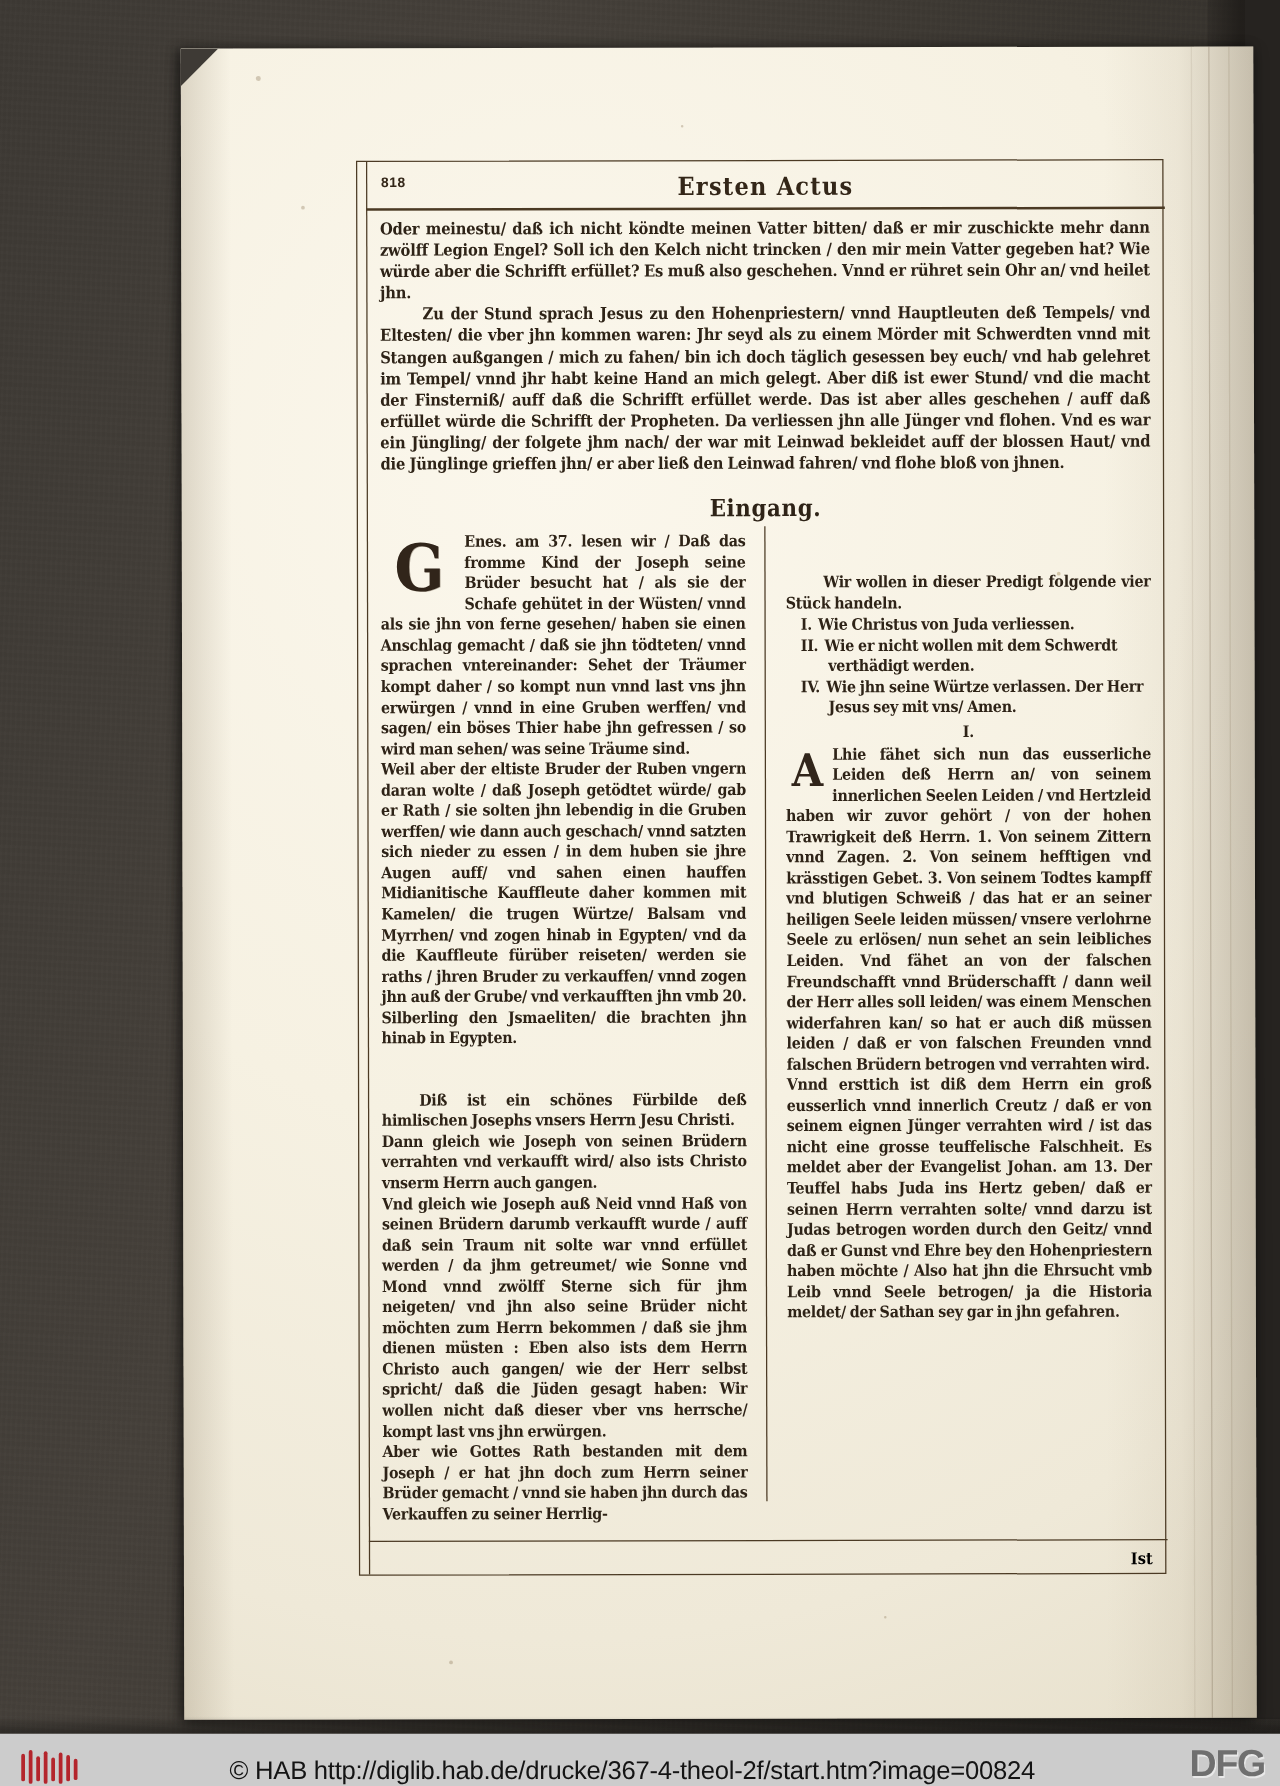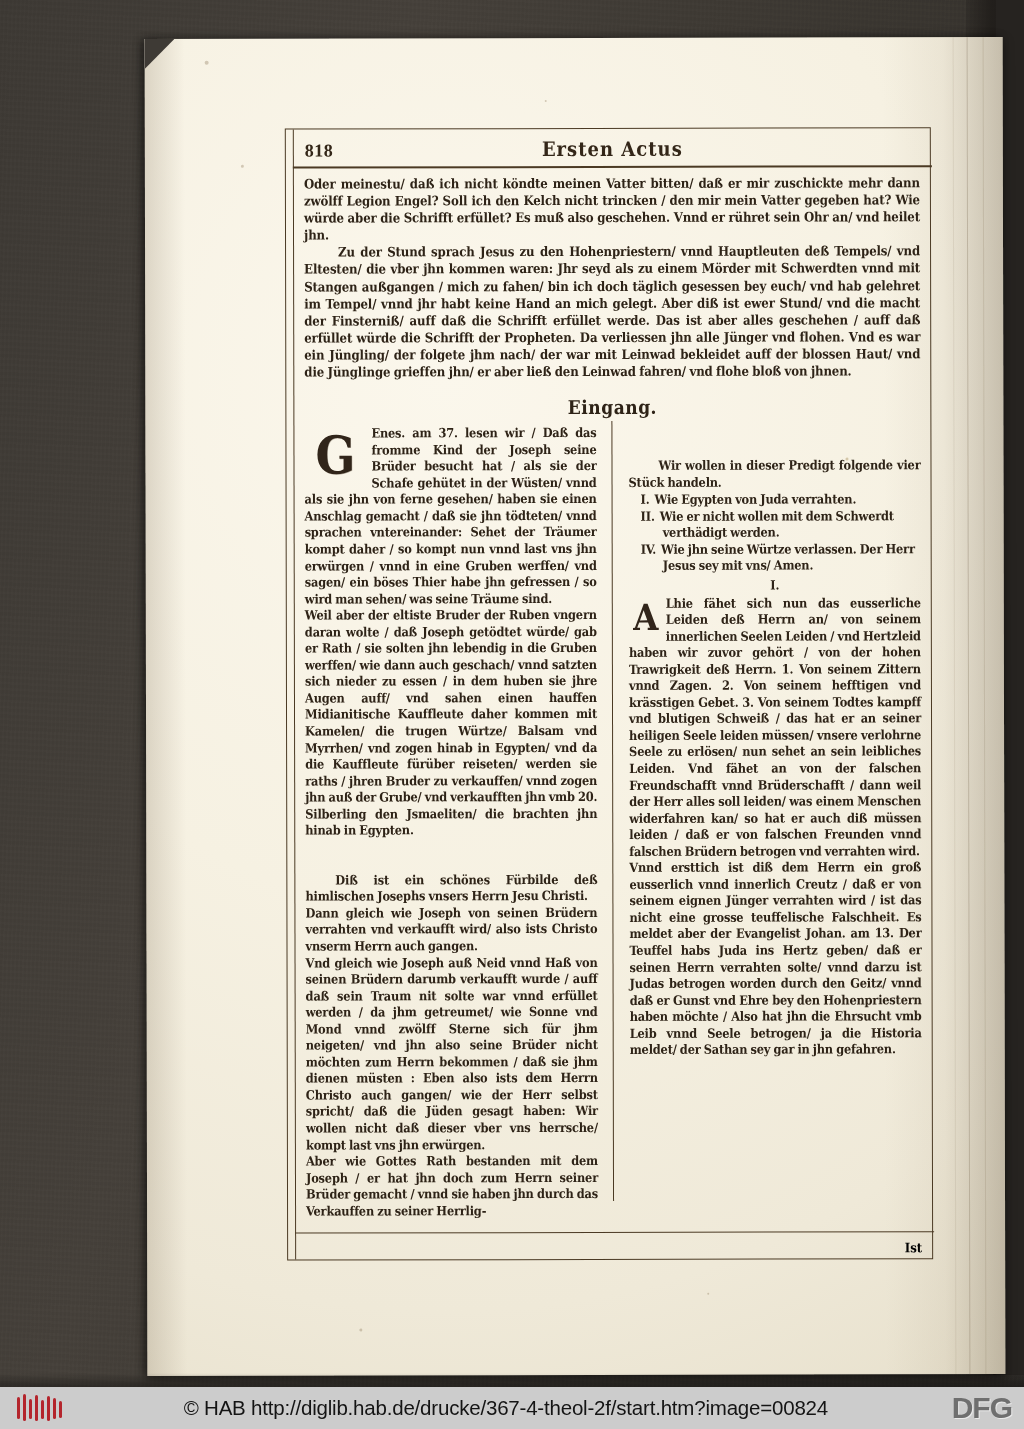--- a/index.html
+++ b/index.html
@@ -128,23 +128,23 @@
     top: 6px;
     left: 7px;
     width: 639px;
     height: 30px;
     color: #332618;
   }
   .folio {
     position: absolute;
     left: 12px;
     top: 5px;
-    font-size: 18px;
+    font-size: 11px;
     letter-spacing: 0.5px;
-    font-family: Liberation Serif, serif;
+    font-family: Liberation Sans, sans-serif;
   }
   .head-title {
     text-align: center;
     font-size: 20px;
     font-weight: bold;
     letter-spacing: 1px;
     padding-top: 2px;
     font-family: "DejaVu Serif", serif;
   }
 
@@ -263,21 +263,21 @@
 
   
   #banner {
     position: absolute;
     left: 0;
     bottom: 0;
     width: 1024px;
     height: 42px;
     background: #cccccc;
     display: flex;
-    align-items: center;
+    align-items: flex-end;
     overflow: hidden;
   }
   #banner-shadowtop {
     position: absolute;
     left: 0; bottom: 42px; width: 1024px; height: 14px;
     background: linear-gradient(180deg, rgba(0,0,0,0) 0%, rgba(0,0,0,0.35) 100%);
   }
   #hab-mark {
     width: 66px;
     height: 30px;
@@ -357,21 +357,21 @@
           <p class="ind">Diß ist ein schönes Fürbilde deß himlischen Josephs vnsers Herrn Jesu Christi.</p>
           <p>Dann gleich wie Joseph von seinen Brüdern verrahten vnd verkaufft wird/ also ists Christo vnserm Herrn auch gangen.</p>
           <p>Vnd gleich wie Joseph auß Neid vnnd Haß von seinen Brüdern darumb verkaufft wurde / auff daß sein Traum nit solte war vnnd erfüllet werden / da jhm getreumet/ wie Sonne vnd Mond vnnd zwölff Sterne sich für jhm neigeten/ vnd jhn also seine Brüder nicht möchten zum Herrn bekommen / daß sie jhm dienen müsten : Eben also ists dem Herrn Christo auch gangen/ wie der Herr selbst spricht/ daß die Jüden gesagt haben: Wir wollen nicht daß dieser vber vns herrsche/ kompt last vns jhn erwürgen.</p>
           <p>Aber wie Gottes Rath bestanden mit dem Joseph / er hat jhn doch zum Herrn seiner Brüder gemacht / vnnd sie haben jhn durch das Verkauffen zu seiner Herrlig-</p>
         </div>
 
         <div class="col gothic" id="col-right">
           <p class="ind">Wir wollen in dieser Predigt folgende vier Stück handeln.</p>
 
           <ol class="stueck">
-            <li><span class="num">I.</span><span>Wie Egypten von Juda verrahten.</span></li>
+            <li><span class="num">I.</span><span>Wie Christus von Juda verliessen.</span></li>
             <li><span class="num">II.</span><span>Wie er nicht wollen mit dem Schwerdt verthädigt werden.</span></li>
             <li><span class="num">IV.</span><span>Wie jhn seine Würtze verlassen. Der Herr Jesus sey mit vns/ Amen.</span></li>
           </ol>
 
           <div class="roman-center gothic">I.</div>
 
           <p><span class="dropcap-sm gothic">A</span><span>Lhie fähet sich nun das eusserliche Leiden deß Herrn an/ von seinem innerlichen Seelen Leiden / vnd Hertzleid haben wir zuvor gehört / von der hohen Trawrigkeit deß Herrn. 1. Von seinem Zittern vnnd Zagen. 2. Von seinem hefftigen vnd krässtigen Gebet. 3. Von seinem Todtes kampff vnd blutigen Schweiß / das hat er an seiner heiligen Seele leiden müssen/ vnsere verlohrne Seele zu erlösen/ nun sehet an sein leibliches Leiden. Vnd fähet an von der falschen Freundschafft vnnd Brüderschafft / dann weil der Herr alles soll leiden/ was einem Menschen widerfahren kan/ so hat er auch diß müssen leiden / daß er von falschen Freunden vnnd falschen Brüdern betrogen vnd verrahten wird.</span></p>
           <p>Vnnd ersttich ist diß dem Herrn ein groß eusserlich vnnd innerlich Creutz / daß er von seinem eignen Jünger verrahten wird / ist das nicht eine grosse teuffelische Falschheit. Es meldet aber der Evangelist Johan. am 13. Der Teuffel habs Juda ins Hertz geben/ daß er seinen Herrn verrahten solte/ vnnd darzu ist Judas betrogen worden durch den Geitz/ vnnd daß er Gunst vnd Ehre bey den Hohenpriestern haben möchte / Also hat jhn die Ehrsucht vmb Leib vnnd Seele betrogen/ ja die Historia meldet/ der Sathan sey gar in jhn gefahren.</p>
         </div>
       </div>

